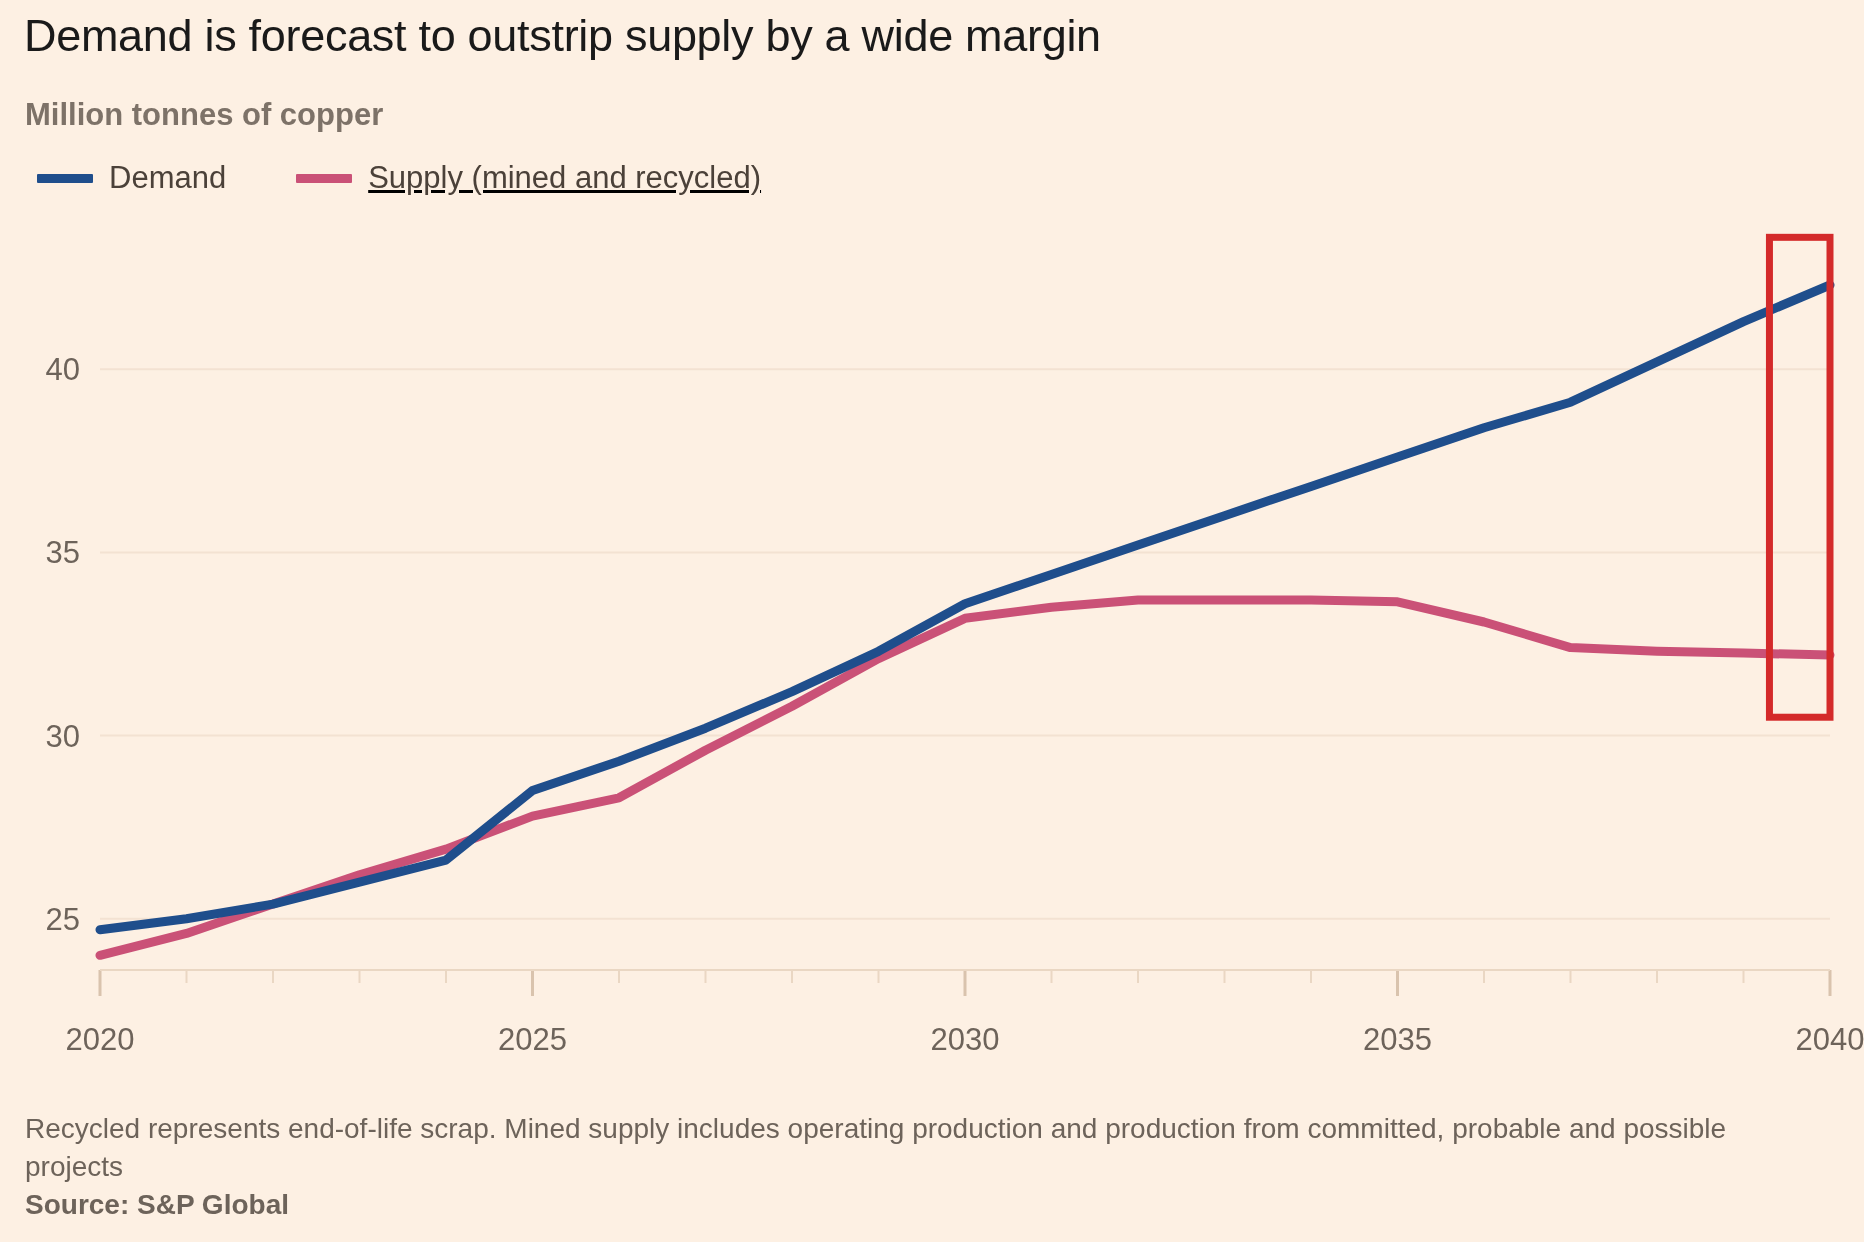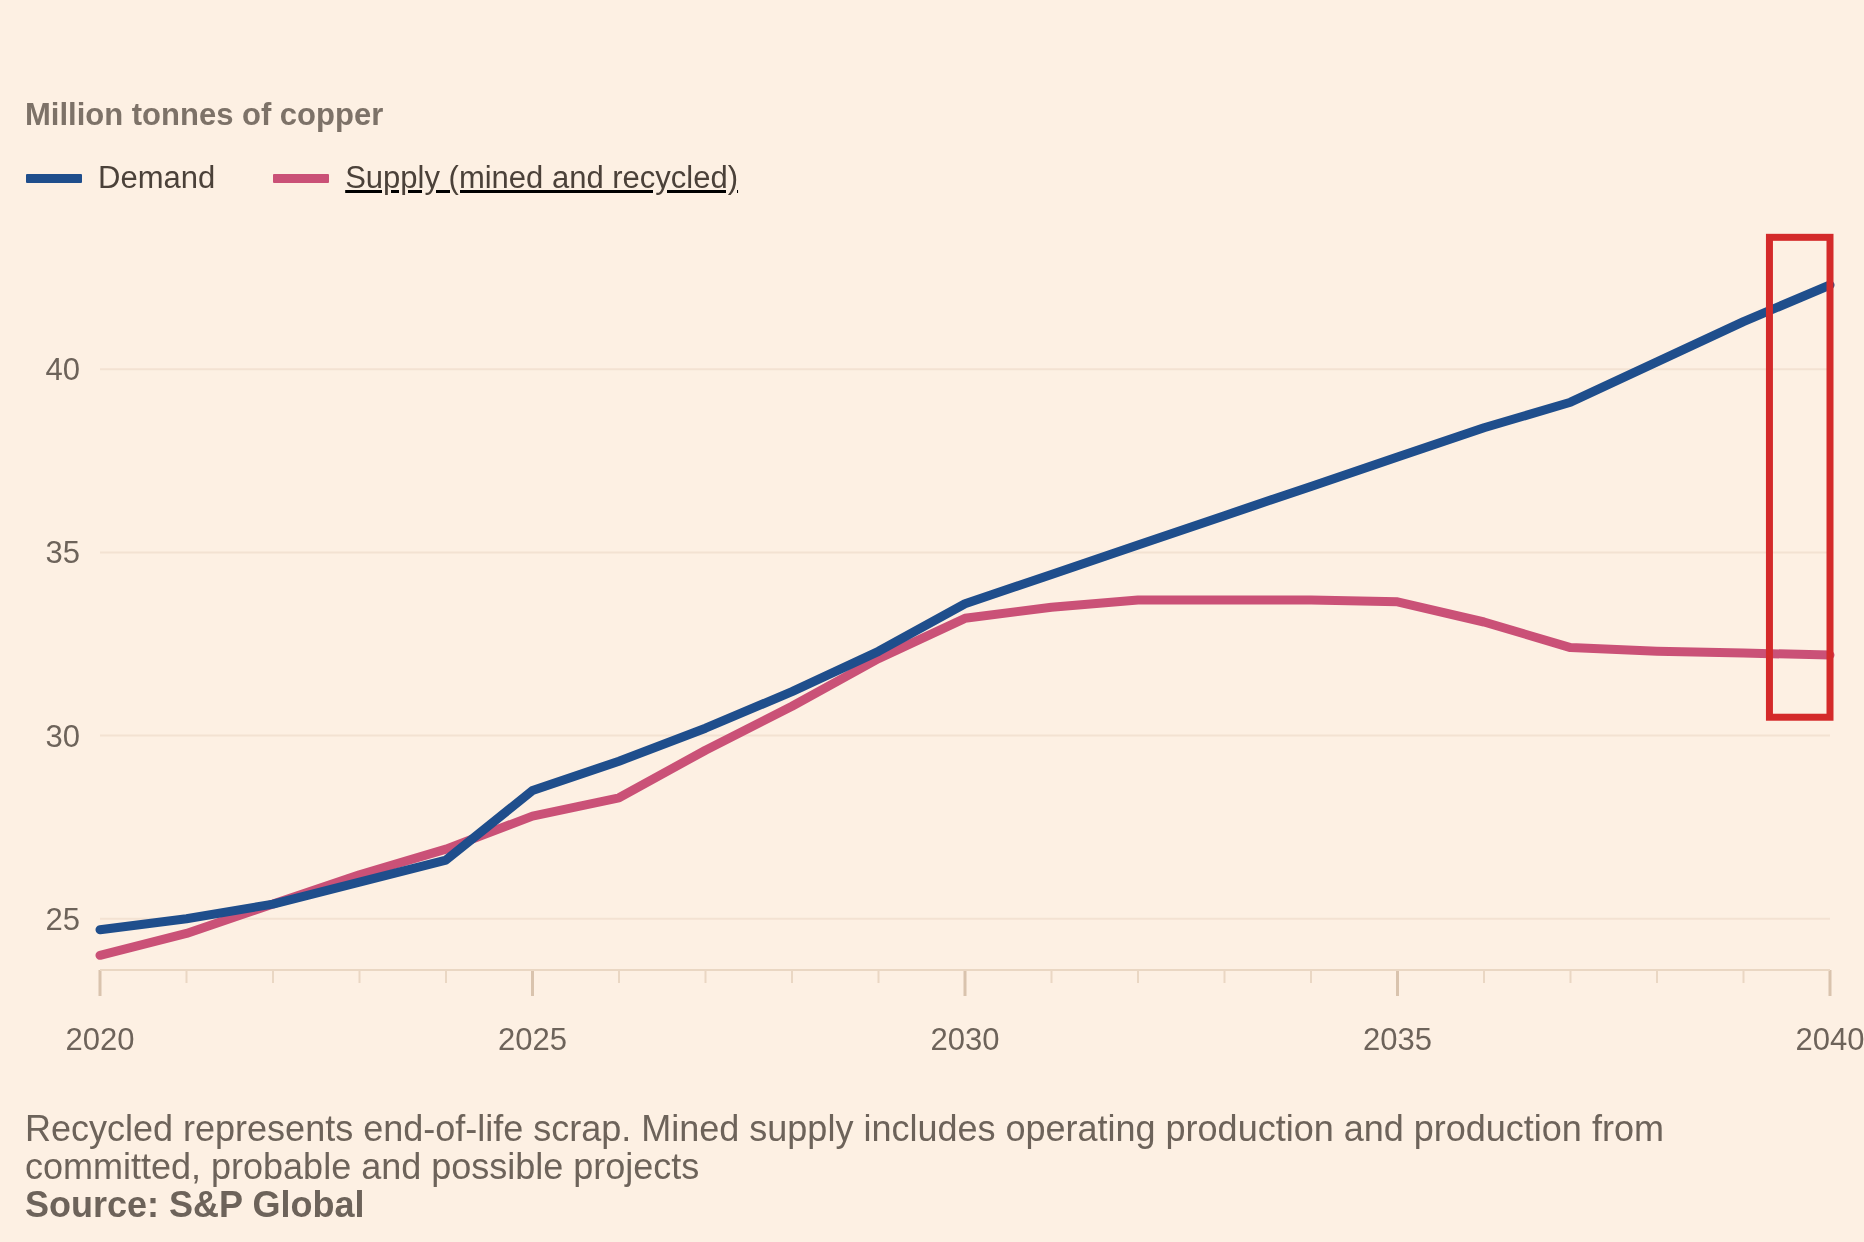--- a/index.html
+++ b/index.html
@@ -37,25 +37,25 @@
     left: 25px;
     top: 96px;
     font-size: 31px;
     line-height: 38px;
     color: #7d7268;
     font-weight: 700;
     white-space: nowrap;
   }
   .legend {
     position: absolute;
-    left: 26px;
+    left: 37px;
     top: 158px;
     display: flex;
     align-items: flex-start;
-    gap: 0px;
+    gap: 12px;
     height: 40px;
   }
   .legend-item {
     display: flex;
     align-items: center;
     height: 40px;
   }
   .legend-item + .legend-item { margin-left: 58px; text-decoration: underline; }
   .legend-swatch {
     width: 56px;
@@ -92,31 +92,32 @@
     font-family: "Liberation Sans", sans-serif;
     font-size: 31px;
     fill: #6d635a;
     text-anchor: middle;
   }
   .footnote {
     position: absolute;
     left: 25px;
     top: 1110px;
     width: 1740px;
-    font-size: 36px;
+    font-size: 28px;
     line-height: 38px;
     color: #6d635a;
   }
   .footnote .source { display: block; font-weight: bold; }
 </style>
 </head>
 <body>
 
 <div class="page">
 
+  <div class="title">Demand is forecast to outstrip supply by a wide margin</div>
   <div class="subtitle">Million tonnes of copper</div>
 
   <div class="legend">
     <div class="legend-item">
       <span class="legend-swatch" style="background:#1f4e8c"></span>
       <span class="legend-label">Demand</span>
     </div>
     <div class="legend-item">
       <span class="legend-swatch" style="background:#ca5177"></span>
       <span class="legend-label">Supply (mined and recycled)</span>

